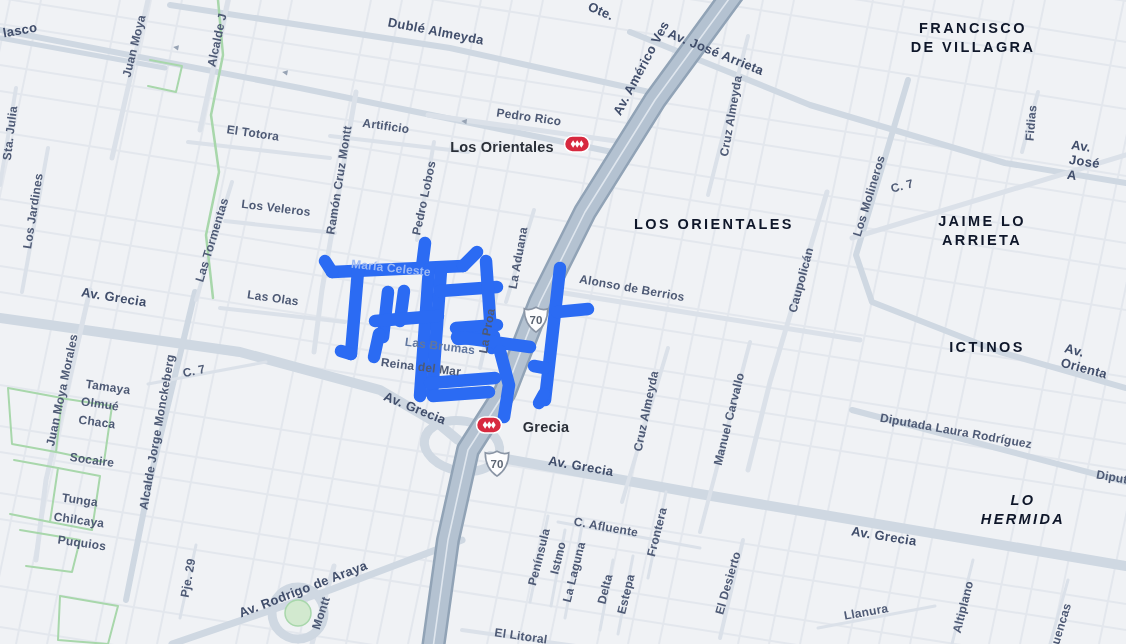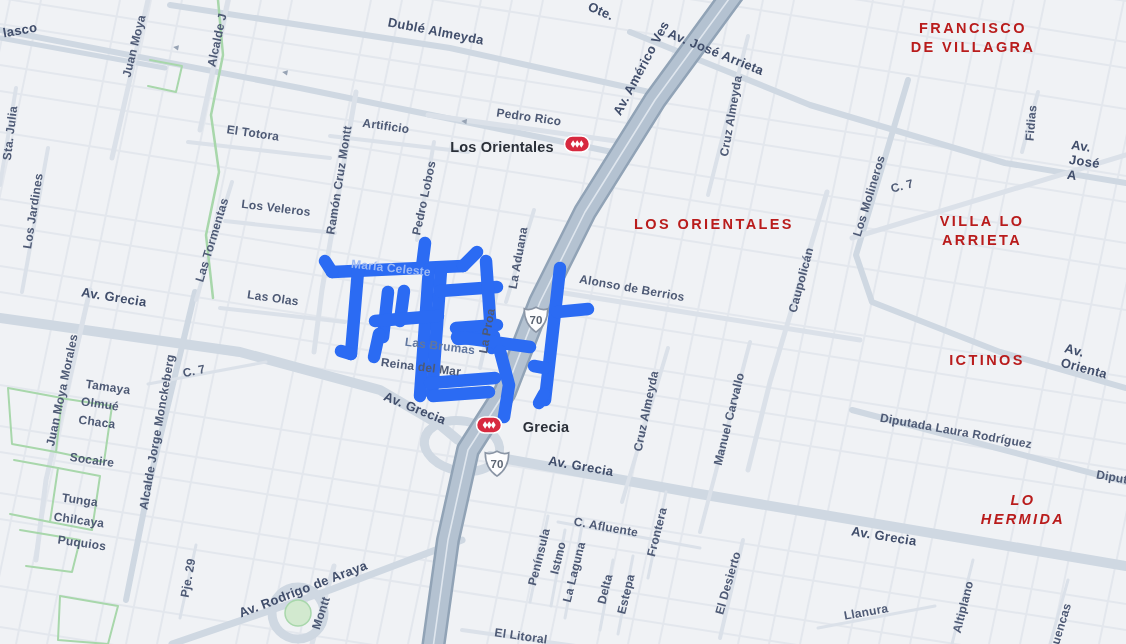--- a/index.html
+++ b/index.html
@@ -4,21 +4,21 @@
 <style>
   html,body{margin:0;padding:0;background:#dfe3e8;}
   #map-canvas{position:relative;width:1126px;height:644px;overflow:hidden;
     background:#f0f2f5;font-family:"Liberation Sans","DejaVu Sans",sans-serif;}
   #map-canvas svg.layer{position:absolute;left:0;top:0;}
   .lbl{position:absolute;white-space:pre-line;transform:translate(-50%,-50%);
     text-shadow:0 1px 2px rgba(255,255,255,.95),0 -1px 2px rgba(255,255,255,.95),
 men    1px 0 2px rgba(255,255,255,.95),-1px 0 2px rgba(255,255,255,.95);}
   .lbl.street{font-size:12px;color:#4e5a75;font-weight:bold;letter-spacing:.2px;}
   .lbl.arterial{font-size:13px;color:#414e6b;font-weight:bold;letter-spacing:.3px;}
-  .lbl.district{font-size:14.5px;color:#b91c1c;font-weight:bold;letter-spacing:2.4px;
+  .lbl.district{font-size:14.5px;color:#0f172a;font-weight:bold;letter-spacing:2.4px;
     text-align:center;line-height:1.3;}
   .lbl.station{font-size:14.5px;color:#2a2f38;font-weight:bold;letter-spacing:.2px;}
   .lbl.route-under{color:#9db9f4;}
   .lbl.route-mixed{color:#61779f;}
   .arrow{position:absolute;font-size:9px;color:#97a3b4;transform:translate(-50%,-50%);}
   .shield{position:absolute;transform:translate(-50%,-50%);}
   .metro-icon{position:absolute;transform:translate(-50%,-50%);}
 </style>
 </head>
 <body>
@@ -190,37 +190,37 @@
     <div class="lbl street" style="left: 386px; top: 126px; transform: translate(-50%, -50%) rotate(8deg);">Artificio</div>
     <div class="lbl street" style="left: 253px; top: 133px; transform: translate(-50%, -50%) rotate(8deg);">El Totora</div>
     <div class="lbl street" style="left: 731px; top: 116px; transform: translate(-50%, -50%) rotate(-80deg);">Cruz Almeyda</div>
     <div class="lbl street" style="left: 869px; top: 196px; transform: translate(-50%, -50%) rotate(-73deg);">Los Molineros</div>
     <div class="lbl street" style="left: 902px; top: 186px; transform: translate(-50%, -50%) rotate(-15deg);">C. 7</div>
     <div class="lbl street" style="left: 1031px; top: 123px; transform: translate(-50%, -50%) rotate(-85deg);">Fidias</div>
     <div class="lbl arterial" style="left: 1088px; top: 162px; transform: translate(-50%, -50%) rotate(8deg);">Av. José A</div>
     <div class="lbl district" style="left: 973px; top: 38px; transform: translate(-50%, -50%) rotate(0deg);">FRANCISCO
 DE VILLAGRA</div>
     <div class="lbl district" style="left: 714px; top: 224px; transform: translate(-50%, -50%) rotate(0deg);">LOS ORIENTALES</div>
-    <div class="lbl district" style="left: 982px; top: 231px; transform: translate(-50%, -50%) rotate(0deg);">VILLA LO ARRIETA</div>
+    <div class="lbl district" style="left: 982px; top: 231px; transform: translate(-50%, -50%) rotate(0deg);">JAIME LO ARRIETA</div>
     <div class="lbl street" style="left: 339px; top: 180px; transform: translate(-50%, -50%) rotate(-81deg);">Ramón Cruz Montt</div>
     <div class="lbl street" style="left: 212px; top: 240px; transform: translate(-50%, -50%) rotate(-73deg);">Las Tormentas</div>
     <div class="lbl street" style="left: 276px; top: 208px; transform: translate(-50%, -50%) rotate(7deg);">Los Veleros</div>
     <div class="lbl street" style="left: 273px; top: 298px; transform: translate(-50%, -50%) rotate(8deg);">Las Olas</div>
     <div class="lbl arterial" style="left: 114px; top: 297px; transform: translate(-50%, -50%) rotate(9deg);">Av. Grecia</div>
     <div class="lbl street" style="left: 33px; top: 211px; transform: translate(-50%, -50%) rotate(-81deg);">Los Jardines</div>
     <div class="lbl street route-under" style="left: 391px; top: 268px; transform: translate(-50%, -50%) rotate(6deg);">María Celeste</div>
     <div class="lbl street" style="left: 424px; top: 198px; transform: translate(-50%, -50%) rotate(-78deg);">Pedro Lobos</div>
     <div class="lbl street" style="left: 518px; top: 258px; transform: translate(-50%, -50%) rotate(-80deg);">La Aduana</div>
     <div class="lbl street" style="left: 632px; top: 288px; transform: translate(-50%, -50%) rotate(10deg);">Alonso de Berrios</div>
     <div class="lbl street" style="left: 801px; top: 280px; transform: translate(-50%, -50%) rotate(-75deg);">Caupolicán</div>
     <div class="lbl street" style="left: 487px; top: 331px; transform: translate(-50%, -50%) rotate(-80deg);">La Proa</div>
     <div class="lbl street route-mixed" style="left: 440px; top: 346px; transform: translate(-50%, -50%) rotate(7deg);">Las Brumas</div>
     <div class="lbl street" style="left: 421px; top: 367px; transform: translate(-50%, -50%) rotate(7deg);">Reina del Mar</div>
     <div class="lbl arterial" style="left: 415px; top: 408px; transform: translate(-50%, -50%) rotate(22deg);">Av. Grecia</div>
-    <div class="lbl district" style="left: 987px; top: 360px; transform: translate(-50%, -50%) rotate(0deg);">ICTINOS</div>
+    <div class="lbl district" style="left: 987px; top: 347px; transform: translate(-50%, -50%) rotate(0deg);">ICTINOS</div>
     <div class="lbl arterial" style="left: 1086px; top: 361px; transform: translate(-50%, -50%) rotate(15deg);">Av. Orienta</div>
     <div class="lbl street" style="left: 194px; top: 371px; transform: translate(-50%, -50%) rotate(-12deg);">C. 7</div>
     <div class="lbl street" style="left: 108px; top: 387px; transform: translate(-50%, -50%) rotate(8deg);">Tamaya</div>
     <div class="lbl street" style="left: 100px; top: 404px; transform: translate(-50%, -50%) rotate(8deg);">Olmué</div>
     <div class="lbl street" style="left: 97px; top: 422px; transform: translate(-50%, -50%) rotate(8deg);">Chaca</div>
     <div class="lbl street" style="left: 92px; top: 460px; transform: translate(-50%, -50%) rotate(8deg);">Socaire</div>
     <div class="lbl street" style="left: 80px; top: 500px; transform: translate(-50%, -50%) rotate(8deg);">Tunga</div>
     <div class="lbl street" style="left: 79px; top: 520px; transform: translate(-50%, -50%) rotate(8deg);">Chilcaya</div>
     <div class="lbl street" style="left: 82px; top: 543px; transform: translate(-50%, -50%) rotate(8deg);">Puquios</div>
     <div class="lbl street" style="left: 62px; top: 390px; transform: translate(-50%, -50%) rotate(-78deg);">Juan Moya Morales</div>

